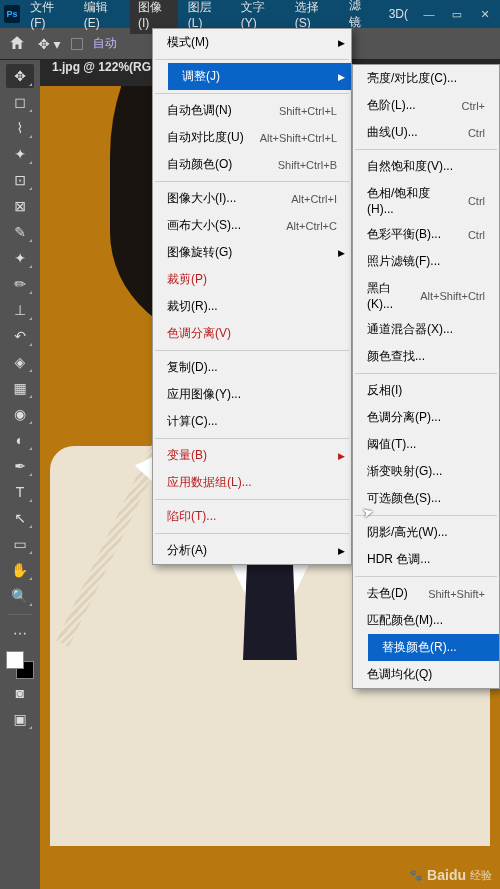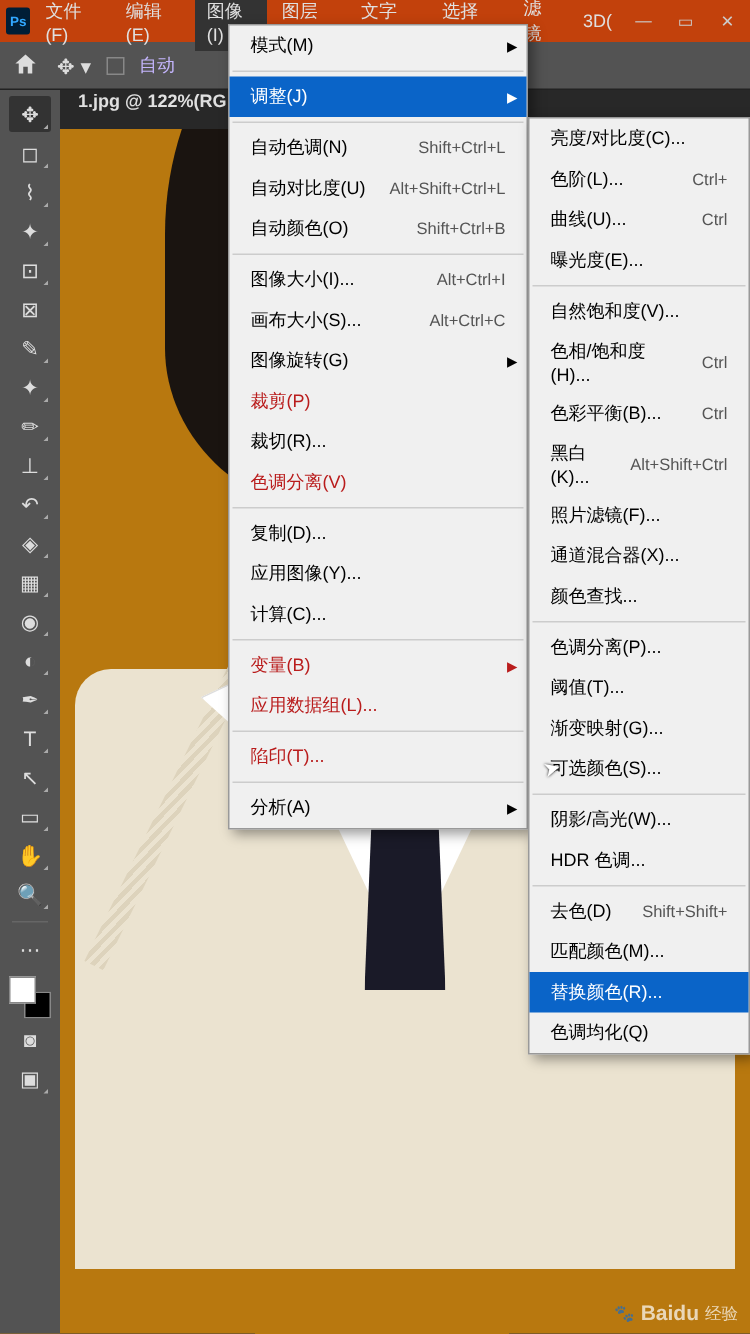--- a/index.html
+++ b/index.html
@@ -1,17 +1,17 @@
 <!DOCTYPE html>
 <html><head>
 <meta charset="utf-8">
 <style>
 * { margin: 0; padding: 0; box-sizing: border-box; font-family: "Microsoft YaHei", sans-serif; }
 body { background: #535353; width: 500px; height: 889px; overflow: hidden; position: relative; }
-.titlebar { background: #c2410c; height: 28px; display: flex; align-items: center; padding: 0 4px; gap: 2px; }
+.titlebar { background: #0c4a6e; height: 28px; display: flex; align-items: center; padding: 0 4px; gap: 2px; }
 .ps-logo { width: 18px; height: 18px; background: #001e36; color: #31a8ff; display: flex; align-items: center; justify-content: center; font-size: 9px; font-weight: bold; border-radius: 2px; }
 .menu-item { color: #e0e0e0; font-size: 12px; padding: 4px 8px; cursor: pointer; }
 .menu-item.hover { background: #333; }
 .window-controls { margin-left: auto; display: flex; gap: 6px; }
 .win-btn { width: 22px; height: 14px; color: #ccc; font-size: 11px; display: flex; align-items: center; justify-content: center; }
 .toolbar-opts { background: #535353; height: 32px; display: flex; align-items: center; padding: 0 8px; gap: 10px; border-bottom: 1px solid #222; }
 .home-icon { width: 20px; height: 20px; color: #ddd; }
 .move-icon { color: #ddd; font-size: 14px; }
 .checkbox { width: 12px; height: 12px; border: 1px solid #888; display: inline-block; }
 .opt-label { color: #c4b5fd; font-size: 12px; }
@@ -37,24 +37,24 @@
 .collar-area { position: relative; margin-top: -10px; }
 .sweater { width: 440px; height: 400px; background: #ebe3d0; margin: 0 auto; border-radius: 24px 24px 0 0; position: relative; }
 .vneck { position: absolute; top: 0; left: 50%; transform: translateX(-50%); width: 0; height: 0; border-left: 95px solid transparent; border-right: 95px solid transparent; border-top: 200px solid #fff; }
 .shirt-collar-l { position: absolute; top: -4px; left: 50%; transform: translateX(-140%) rotate(-25deg); width: 85px; height: 100px; background: #fff; border: 1px solid #ddd; clip-path: polygon(0 0, 100% 0, 50% 100%); }
 .shirt-collar-r { position: absolute; top: -4px; left: 50%; transform: translateX(40%) rotate(25deg); width: 85px; height: 100px; background: #fff; border: 1px solid #ddd; clip-path: polygon(0 0, 100% 0, 50% 100%); }
 .tie-knot { position: absolute; top: 46px; left: 50%; transform: translateX(-50%); width: 46px; height: 42px; background: #1a1a28; clip-path: polygon(18% 0, 82% 0, 100% 100%, 0 100%); }
 .tie { position: absolute; top: 84px; left: 50%; transform: translateX(-50%); width: 54px; height: 130px; background: #1a1a28; clip-path: polygon(10% 0, 90% 0, 100% 100%, 0 100%); }
 .ribbing-l { position: absolute; top: 0; left: 102px; width: 14px; height: 220px; background: repeating-linear-gradient(108deg, #ddd3bc 0 3px, #ebe3d0 3px 6px); transform: rotate(26deg); transform-origin: top; }
 .ribbing-r { position: absolute; top: 0; right: 102px; width: 14px; height: 220px; background: repeating-linear-gradient(-108deg, #ddd3bc 0 3px, #ebe3d0 3px 6px); transform: rotate(-26deg); transform-origin: top; }
 .dropdown { position: absolute; background: #f0f0f0; border: 1px solid #999; box-shadow: 3px 3px 8px rgba(0,0,0,.4); z-index: 100; font-size: 12px; color: #000; }
-.dd-image { top: 16px; left: 152px; width: 200px; }
-.dd-adjust { top: 78px; left: 352px; width: 148px; }
+.dd-image { top: 28px; left: 152px; width: 200px; }
+.dd-adjust { top: 64px; left: 352px; width: 148px; }
 .dd-row { padding: 5px 14px; display: flex; justify-content: space-between; align-items: center; position: relative; cursor: default; }
-.dd-row.hl { background: #0a64c8; color: #fff; }
+.dd-row.hl { background: #0a64c8; color: #fff; margin-left: 15px; }
 .dd-row.disabled { color: #b91c1c; }
 .dd-row .arrow { position: absolute; right: 6px; font-size: 9px; }
 .dd-sep { height: 1px; background: #ccc; margin: 3px 2px; }
 .shortcut { color: #555; font-size: 11px; margin-left: 12px; }
 .watermark { position: absolute; bottom: 6px; right: 8px; color: rgba(255,255,255,.7); font-size: 11px; display: flex; align-items: center; gap: 4px; }
 .wm-logo { font-size: 14px; font-weight: bold; }
 .cursor-ptr { position: absolute; top: 504px; left: 362px; z-index: 200; font-size: 14px; color: #fff; text-shadow: 0 0 2px #000; transform: rotate(-15deg); }
 </style>
 </head>
 <body>
@@ -228,49 +228,49 @@
       <span>亮度/对比度(C)...</span>
     </div>
   <div class="dd-row">
       <span>色阶(L)...</span>
       <span class="shortcut">Ctrl+</span>
     </div>
   <div class="dd-row">
       <span>曲线(U)...</span>
       <span class="shortcut">Ctrl</span>
     </div>
-  <div class="dd-row">
-      <span>曝光度(E)...</span>
-    </div>
   <div class="dd-sep"></div>
   <div class="dd-row">
       <span>自然饱和度(V)...</span>
     </div>
   <div class="dd-row">
       <span>色相/饱和度(H)...</span>
       <span class="shortcut">Ctrl</span>
     </div>
   <div class="dd-row">
       <span>色彩平衡(B)...</span>
       <span class="shortcut">Ctrl</span>
     </div>
   <div class="dd-row">
+      <span>照片滤镜(F)...</span>
+    </div>
+  <div class="dd-row">
       <span>黑白(K)...</span>
       <span class="shortcut">Alt+Shift+Ctrl</span>
     </div>
   <div class="dd-row">
-      <span>照片滤镜(F)...</span>
-    </div>
-  <div class="dd-row">
       <span>通道混合器(X)...</span>
     </div>
   <div class="dd-row">
       <span>颜色查找...</span>
     </div>
   <div class="dd-sep"></div>
+  <div class="dd-row">
+      <span>反相(I)</span>
+    </div>
   <div class="dd-row">
       <span>色调分离(P)...</span>
     </div>
   <div class="dd-row">
       <span>阈值(T)...</span>
     </div>
   <div class="dd-row">
       <span>渐变映射(G)...</span>
     </div>
   <div class="dd-row">

